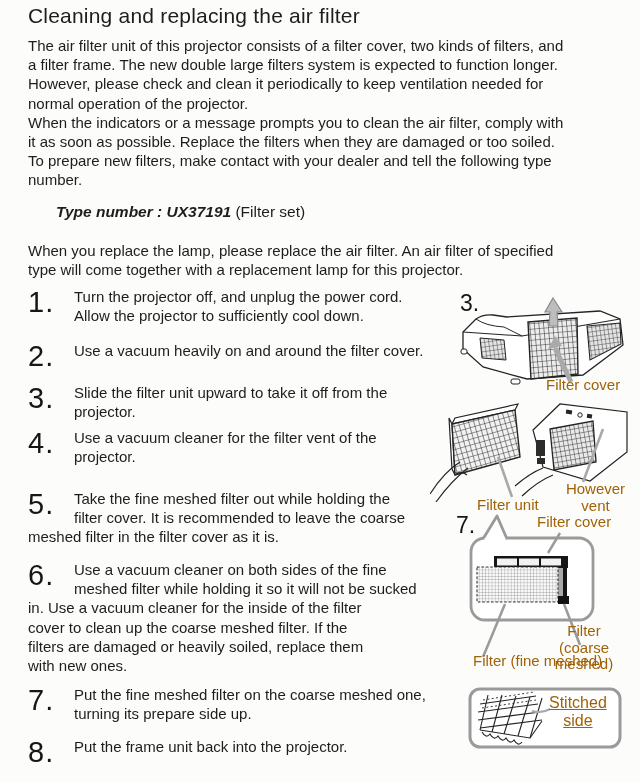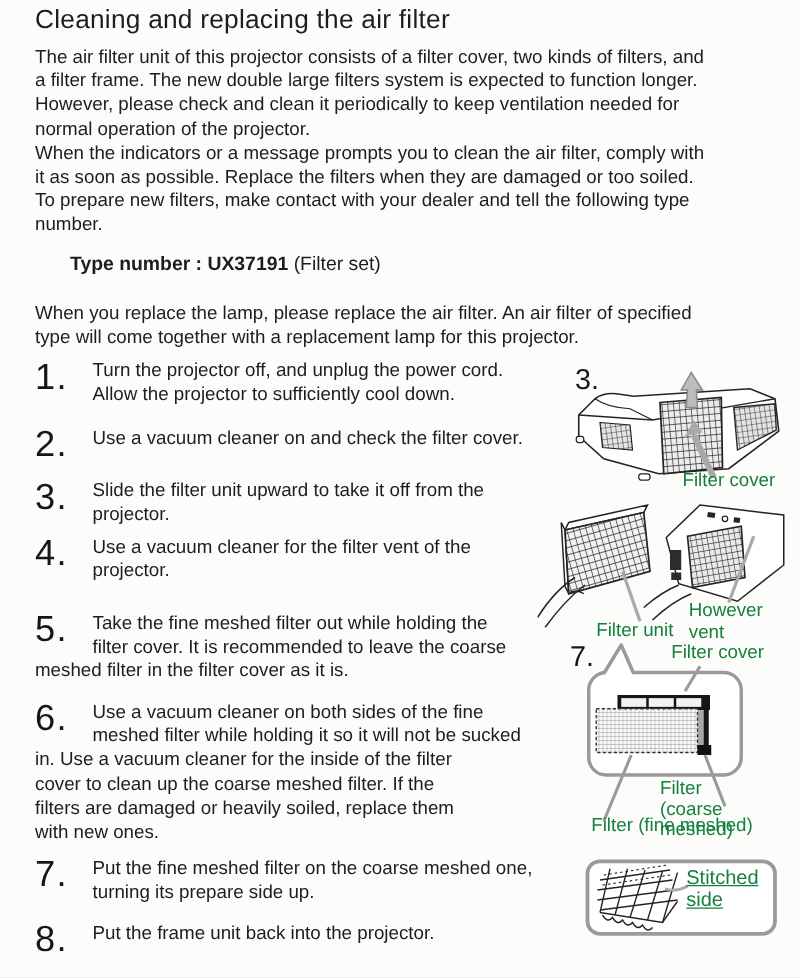--- a/index.html
+++ b/index.html
@@ -8,35 +8,35 @@
     background:#fcfcfb; overflow:hidden;
     font-family:"Liberation Sans", sans-serif; color:#1d1d1d;
   }
   .title {
     position:absolute; left:28px; top:4px; margin:0;
     font-size:21px; font-weight:normal; letter-spacing:0.2px;
   }
   .body-text { font-size:15px; line-height:19.2px; white-space:pre-line; }
   .intro     { position:absolute; left:28px; top:36px;  width:604px; }
   .type-line { position:absolute; left:56px; top:203px; font-size:15.5px; }
-  .type-bold { font-weight:bold; }
+  .type-bold { font-weight:bold;font-style:italic; }
   .lamp-note { position:absolute; left:28px; top:241px; width:604px; }
 
   .step { position:absolute; left:28px; width:424px; }
   .step-num {
     float:left; width:46px; font-size:29px; line-height:31px;
     letter-spacing:1px; color:#161616;
   }
   .step-text { font-size:15px; line-height:19.2px; white-space:pre-line; }
   .s1 { top:287px; } .s2 { top:341px; } .s3 { top:383px; } .s4 { top:428px; }
   .s5 { top:489px; } .s6 { top:560px; } .s7 { top:685px; } .s8 { top:737px; }
 
   .fig { position:absolute; }
   .fig-step  { position:absolute; font-size:23px; color:#161616; }
-  .fig-label { position:absolute; font-size:15px; line-height:16.5px; white-space:pre-line; color:#15803d; }
+  .fig-label { position:absolute; font-size:15px; line-height:16.5px; white-space:pre-line; color:#a16207;text-align:center; }
   .fs3   { left:460px; top:290px; }
   .fs7   { left:456px; top:512px; }
   .lab-cover1  { left:546px; top:377px; }
   .lab-unit    { left:477px; top:497px; }
   .lab-vent    { left:551px; top:481px; }
   .lab-cover2  { left:537px; top:514px; }
   .lab-coarse  { left:528px; top:623px; }
   .lab-fine    { left:473px; top:653px; }
   .lab-stitch  { left:549px; top:694px; font-size:16px; line-height:17.5px;text-decoration:underline; }
 </style>
@@ -61,21 +61,21 @@
   <div class="lamp-note body-text">When you replace the lamp, please replace the air filter. An air filter of specified
 type will come together with a replacement lamp for this projector.</div>
 
   <div class="step s1">
     <div class="step-num">1.</div>
     <div class="step-text">Turn the projector off, and unplug the power cord.
 Allow the projector to sufficiently cool down.</div>
   </div>
   <div class="step s2">
     <div class="step-num">2.</div>
-    <div class="step-text">Use a vacuum cleaner on and check the filter cover.</div>
+    <div class="step-text">Use a vacuum heavily on and around the filter cover.</div>
   </div>
   <div class="step s3">
     <div class="step-num">3.</div>
     <div class="step-text">Slide the filter unit upward to take it off from the
 projector.</div>
   </div>
   <div class="step s4">
     <div class="step-num">4.</div>
     <div class="step-text">Use a vacuum cleaner for the filter vent of the
 projector.</div>

